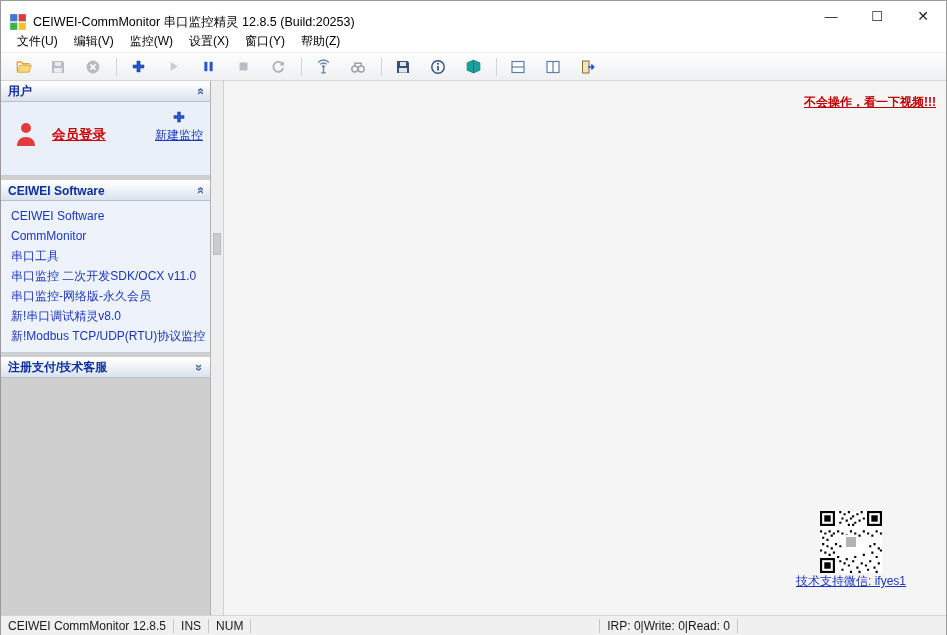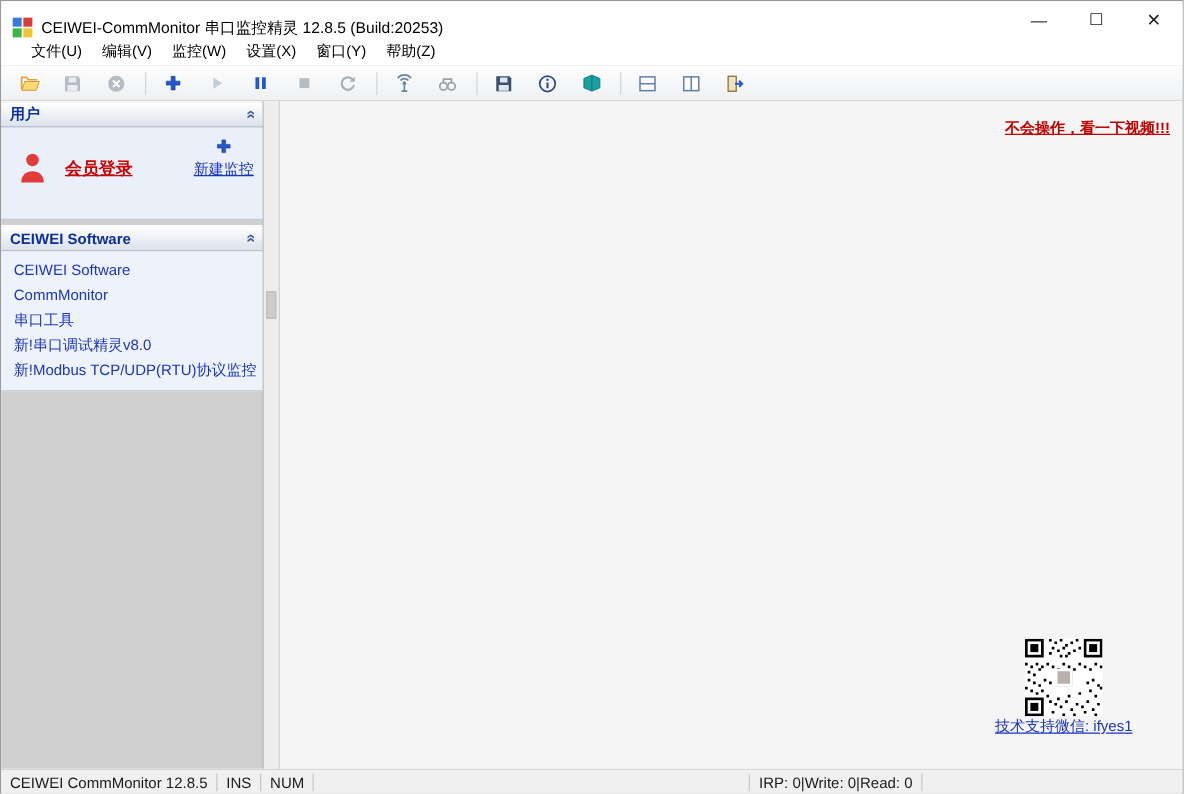--- a/index.html
+++ b/index.html
@@ -12,21 +12,21 @@
 
   
   .titlebar { height: 30px; display: flex; align-items: flex-end; background: #fff; flex: 0 0 auto; }
   .app-icon { margin: 0 6px 0 8px; display: flex; }
   .title { font-size: 12.5px; white-space: nowrap; }
   .win-controls { margin-left: auto; display: flex; height: 100%; }
   .win-btn { width: 46px; height: 100%; display: flex; align-items: center; justify-content: center; font-size: 13px; color: #222; cursor: default; }
   .win-btn.close { font-size: 14px; }
 
   
-  .menubar { height: 22px; display: flex; align-items: center; background: #fff; padding-left: 16px; border-bottom: 1px solid #f0f0f0; flex: 0 0 auto; }
+  .menubar { height: 22px; display: flex; align-items: center; background: #fff; padding-left: 8px; border-bottom: 1px solid #f0f0f0; flex: 0 0 auto; }
   .menu-item { padding: 3px 8px; white-space: nowrap; }
 
   
   .toolbar { height: 28px; display: flex; align-items: center; background: linear-gradient(#fdfdfd, #eef0f2); border-bottom: 1px solid #d6d6d6; padding: 0 8px; flex: 0 0 auto; }
   .tb-btn { width: 28px; height: 24px; display: flex; align-items: center; justify-content: center; margin-right: 7px; border-radius: 3px; }
   .tb-sep { width: 1px; height: 18px; background: #d3d3d3; margin: 0 7px 0 2px; }
 
   
   .content { height: 534px; display: flex; flex: 0 0 auto; }
 
@@ -237,25 +237,33 @@
 
       <div class="panel">
         <div class="panel-header">
           <span>CEIWEI Software</span>
           <span class="chevron up">»</span>
         </div>
         <div class="software-body">
           <span class="soft-link">CEIWEI Software</span>
           <span class="soft-link">CommMonitor</span>
           <span class="soft-link">串口工具</span>
+          <span class="soft-link">串口监控 二次开发SDK/OCX v11.0</span>
+          <span class="soft-link">串口监控-网络版-永久会员</span>
           <span class="soft-link">新!串口调试精灵v8.0</span>
           <span class="soft-link">新!Modbus TCP/UDP(RTU)协议监控</span>
         </div>
       </div>
 
+      <div class="panel">
+        <div class="panel-header">
+          <span>注册支付/技术客服</span>
+          <span class="chevron down">»</span>
+        </div>
+      </div>
 
     </div>
 
     <div class="splitter">
       <div class="splitter-thumb"></div>
     </div>
 
     <div class="main">
       <span class="help-link">不会操作，看一下视频!!!</span>
 

